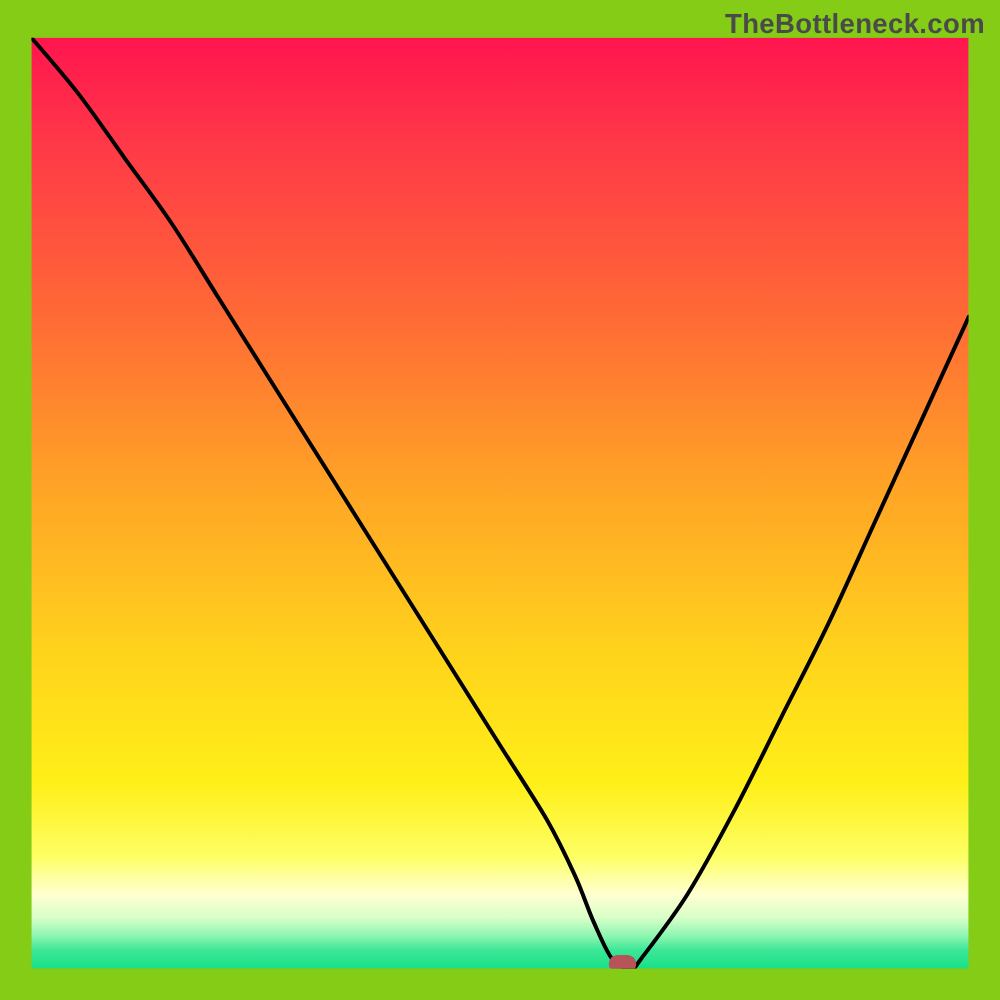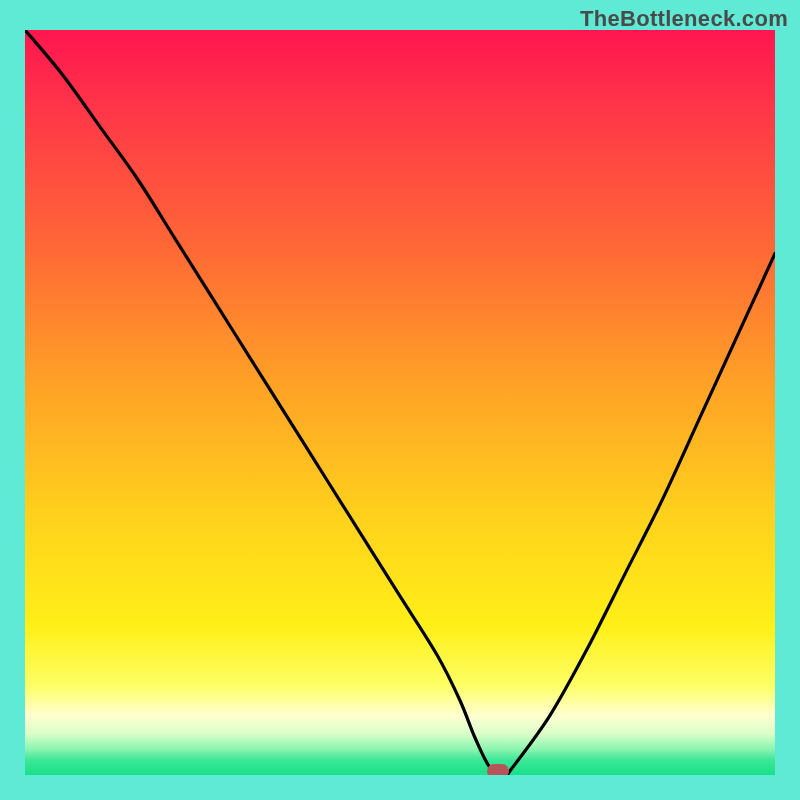--- a/index.html
+++ b/index.html
@@ -8,21 +8,21 @@
     width: 800px;
     height: 800px;
     background: #000;
     overflow: hidden;
     font-family: Arial, Helvetica, sans-serif;
   }
   .frame {
     position: relative;
     width: 800px;
     height: 800px;
-    background: #5eead4;
+    background: #84cc16;
     text-decoration: underline;
   }
   .watermark {
     position: absolute;
     top: 6px;
     right: 12px;
     color: #4a4a4a;
     font-size: 22px;
     font-weight: 600;
     letter-spacing: 0.3px;

